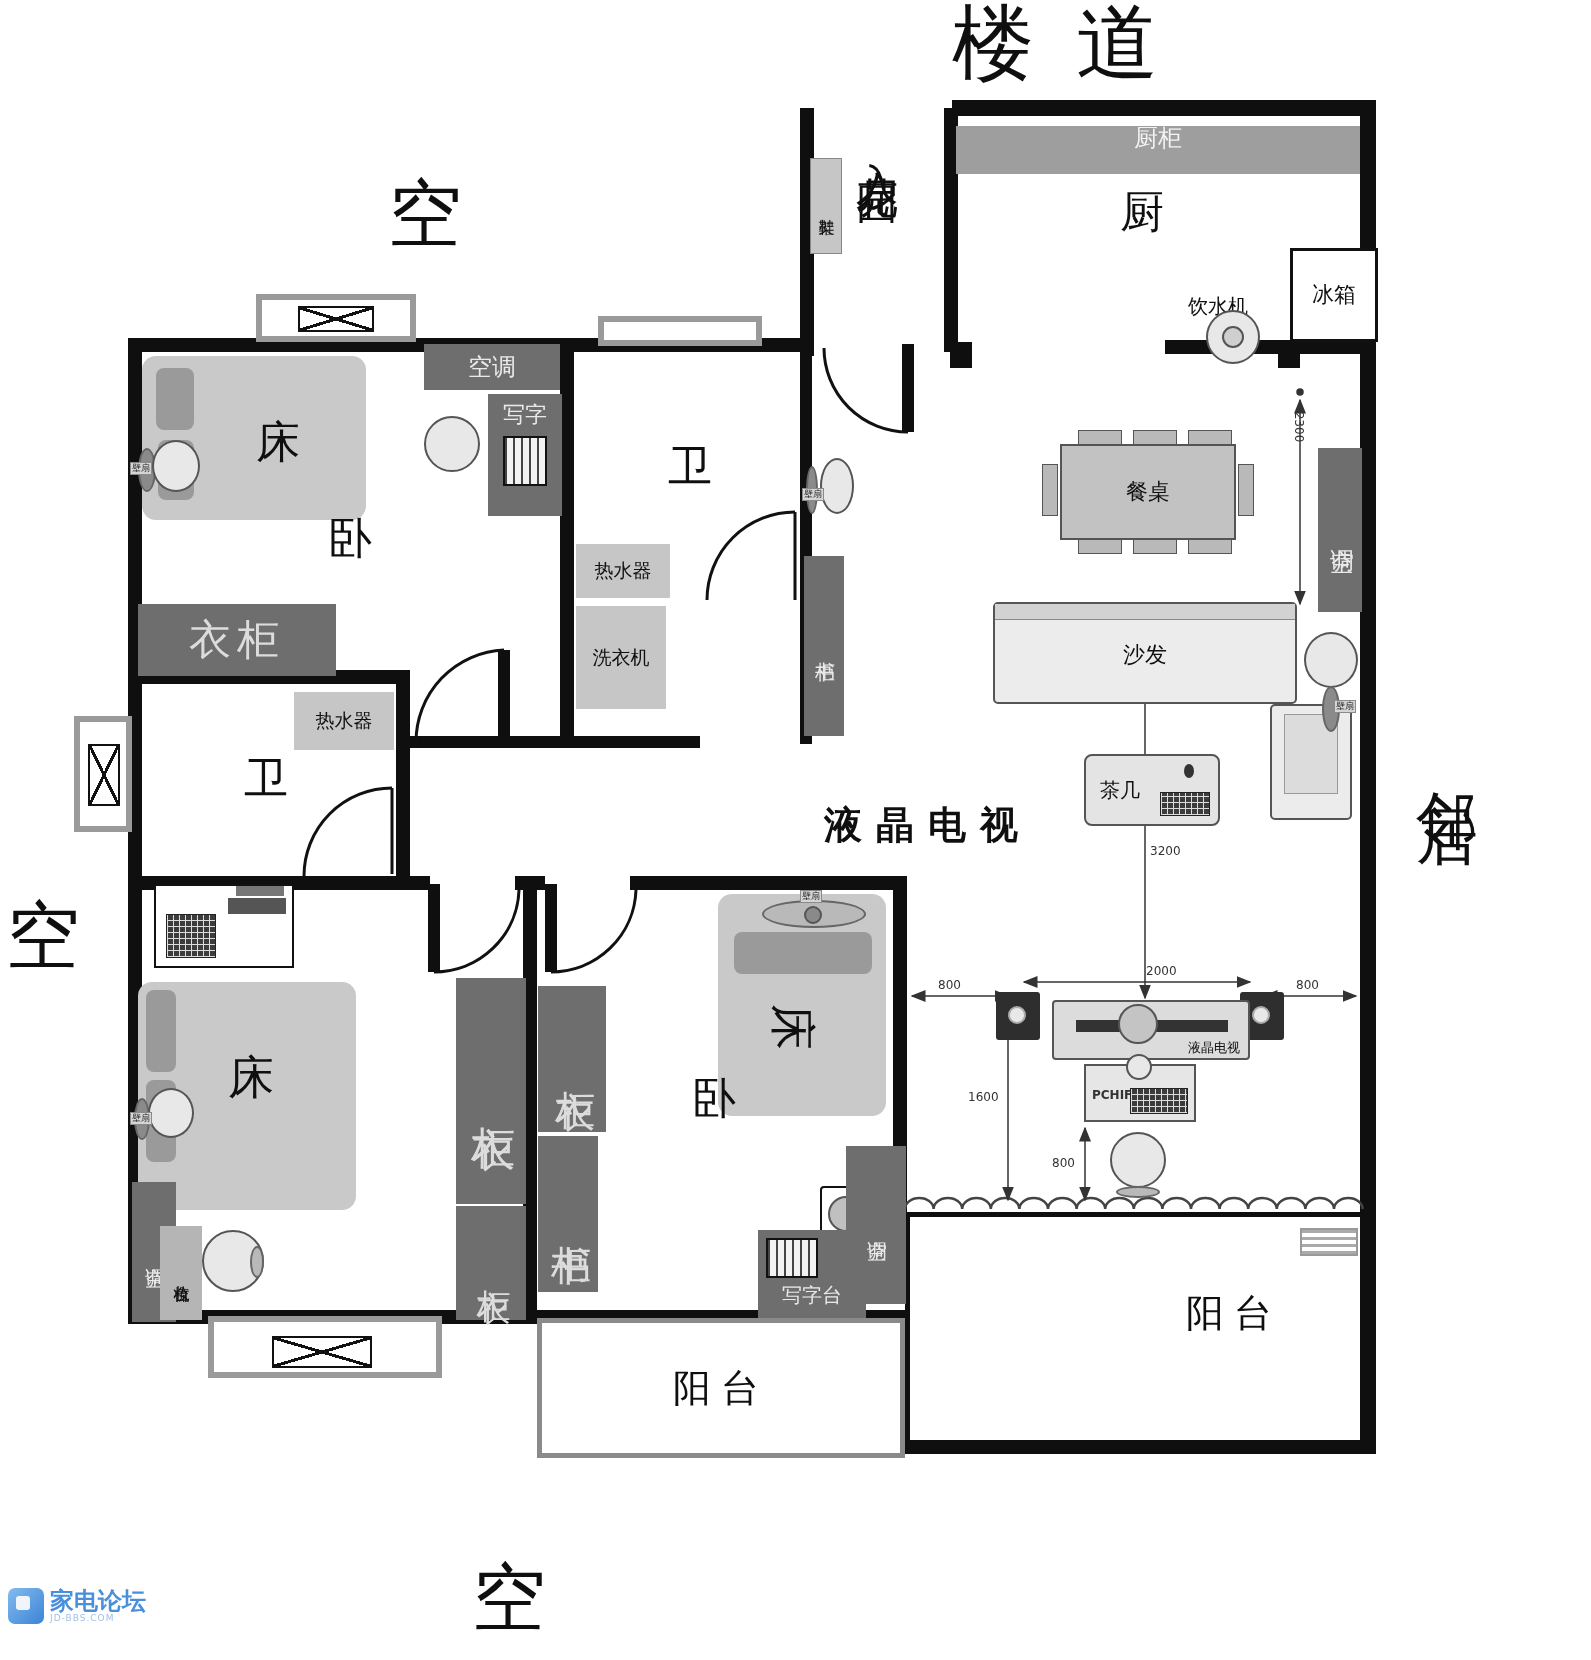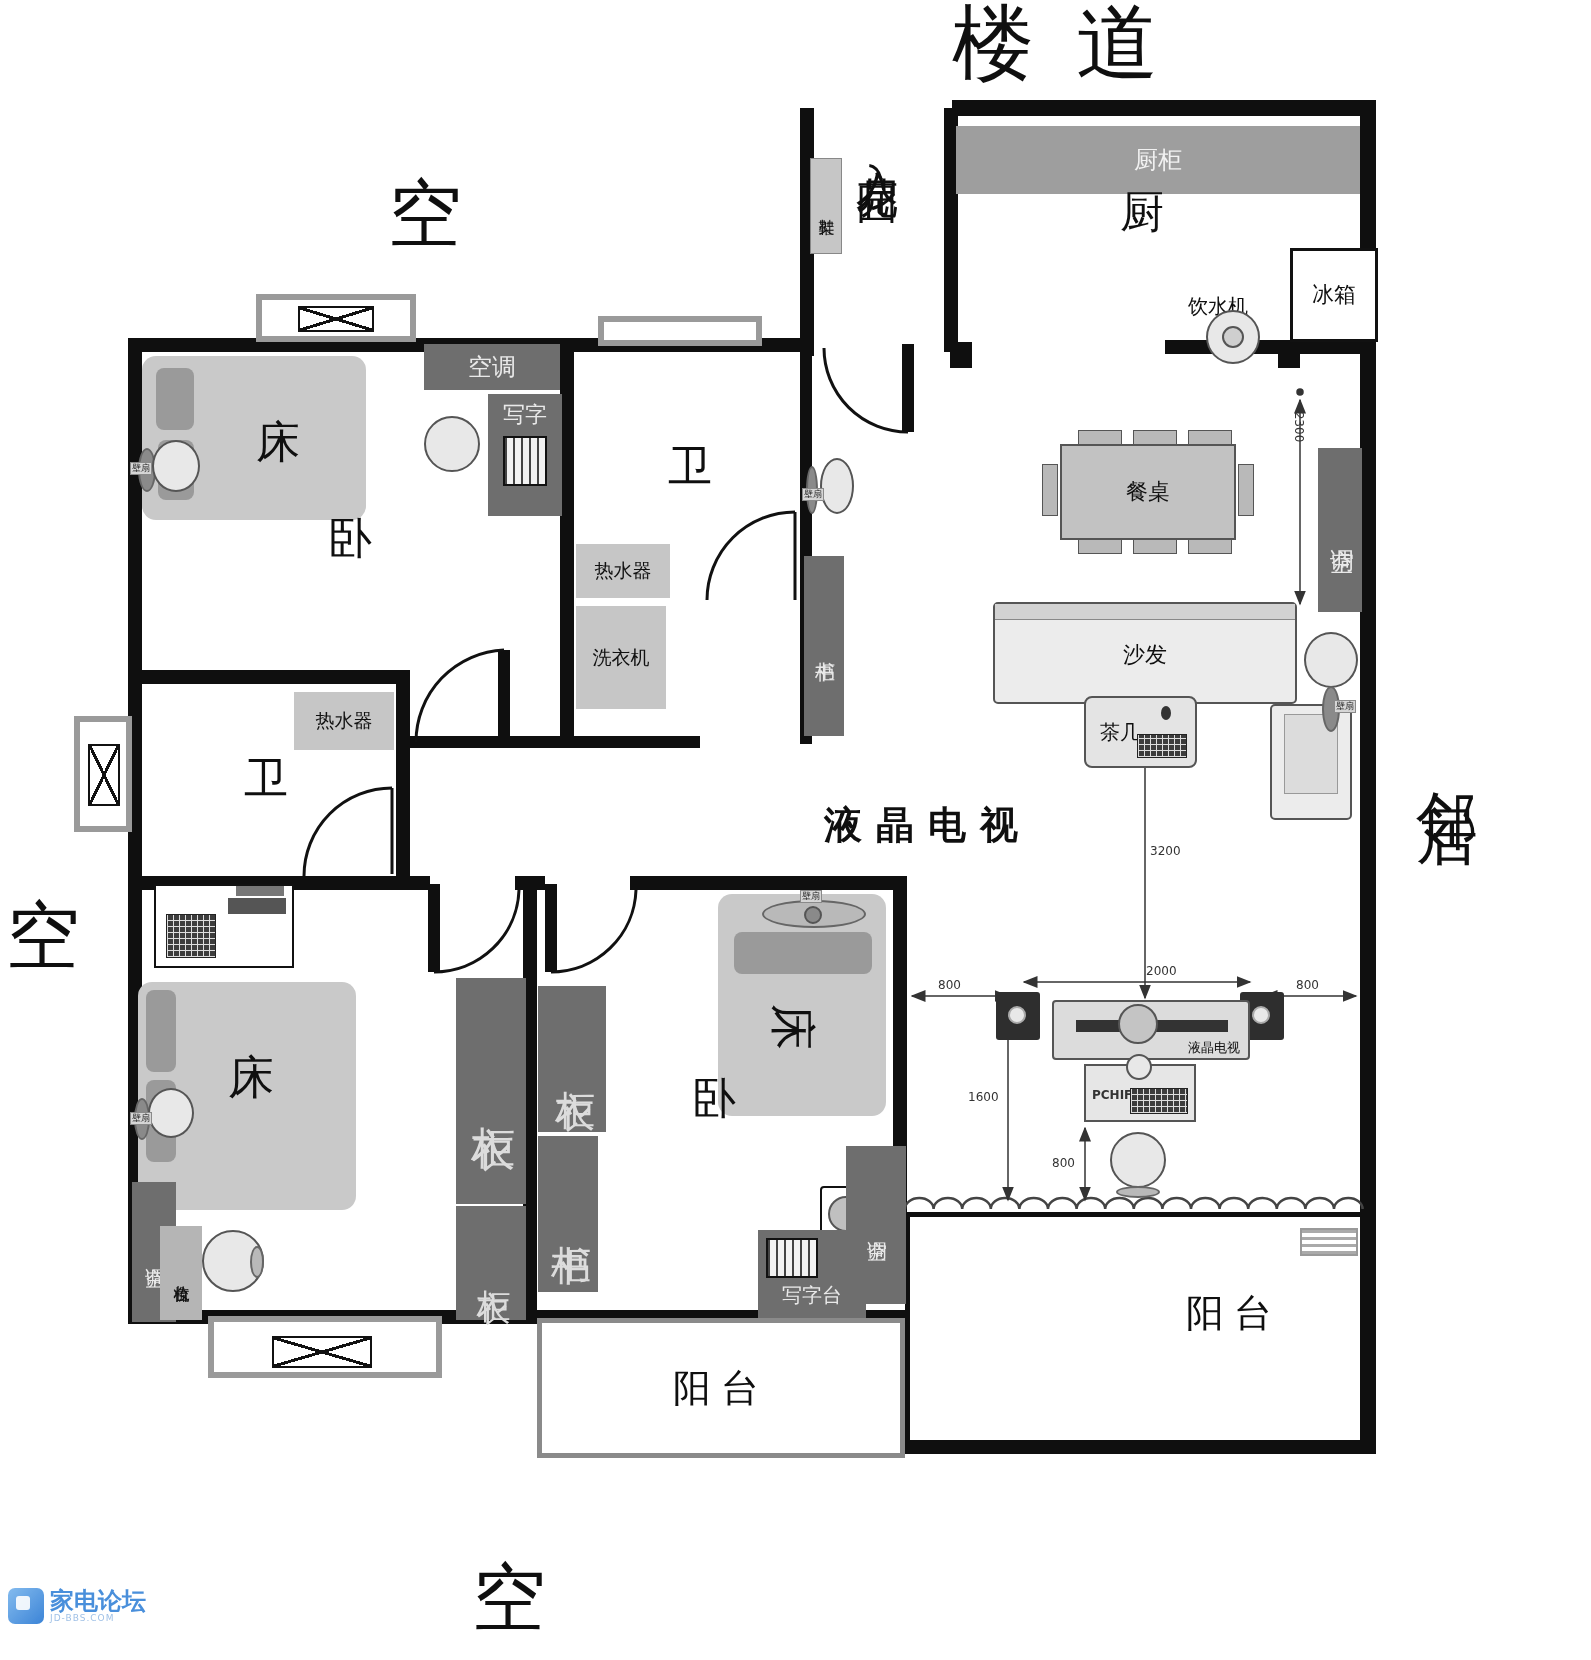--- a/index.html
+++ b/index.html
@@ -112,21 +112,21 @@
   <div class="winframe" style="left:74px; top:716px; width:58px; height:116px;"></div>
   <div class="xbox" style="left:88px; top:744px; width:32px; height:62px;"></div>
   <div class="winframe" style="left:208px; top:1316px; width:234px; height:62px;"></div>
   <div class="xbox" style="left:272px; top:1336px; width:100px; height:32px;"></div>
 
   <div class="lbl vtext" style="left:856px; top:128px; font-size:42px; letter-spacing:8px;">入户花园</div>
   <div class="lightbox" style="left:810px; top:158px; width:32px; height:96px; border:1px solid #888;">
     <span class="vtext" style="font-size:16px;">鞋架</span>
   </div>
 
-  <div class="abs" style="left:956px; top:126px; width:404px; height:68px; background:#9e9e9e; display:flex; align-items:center; justify-content:center;">
+  <div class="abs" style="left:956px; top:126px; width:404px; height:48px; background:#9e9e9e; display:flex; align-items:flex-start; justify-content:center;">
     <span class="lbl" style="position:static; color:#f2f2f2; font-size:24px;">厨柜</span>
   </div>
   <div class="lbl" style="left:1120px; top:190px; font-size:44px;">厨</div>
   <div class="whitebox" style="left:1274px; top:248px; width:88px; height:94px; border-width:3px; display:flex; align-items:center; justify-content:center;">
     <span class="lbl" style="position:static; font-size:22px;">冰箱</span>
   </div>
   <div class="lbl" style="left:1188px; top:296px; font-size:20px;">饮水机</div>
   <div class="circ" style="left:1206px; top:310px; width:54px; height:54px;"></div>
   <div class="circ" style="left:1222px; top:326px; width:22px; height:22px; background:#cfcfcf;"></div>
 
@@ -139,20 +139,23 @@
   <div class="circ" style="left:152px; top:440px; width:48px; height:52px;"></div>
   <div class="dark" style="left:424px; top:344px; width:136px; height:46px;">
     <span style="font-size:24px;">空调</span>
   </div>
   <div class="dark" style="left:488px; top:394px; width:74px; height:122px; flex-direction:column; justify-content:flex-start; gap:6px; padding-top:6px;">
     <span style="font-size:22px;">写字</span>
     <div class="kbd" style="width:44px; height:50px;"></div>
   </div>
   <div class="circ" style="left:424px; top:416px; width:56px; height:56px;"></div>
   <div class="lbl" style="left:328px; top:516px; font-size:44px;">卧</div>
+  <div class="dark" style="left:138px; top:604px; width:198px; height:72px;">
+    <span style="font-size:42px; color:#dcdcdc; letter-spacing:6px;">衣柜</span>
+  </div>
 
   <div class="lbl" style="left:668px; top:444px; font-size:44px;">卫</div>
   <div class="lightbox" style="left:576px; top:544px; width:94px; height:54px;">
     <span style="font-size:19px;">热水器</span>
   </div>
   <div class="lightbox" style="left:576px; top:606px; width:90px; height:103px;">
     <span style="font-size:19px;">洗衣机</span>
   </div>
 
   <div class="dark" style="left:804px; top:556px; width:40px; height:180px;">
@@ -187,21 +190,21 @@
     <div style="display:flex; align-items:center; justify-content:center; height:70px;">
       <span class="lbl" style="position:static; font-size:22px;">沙发</span>
     </div>
   </div>
   <div class="abs" style="left:1270px; top:704px; width:82px; height:116px; background:#ececec; border:2px solid #555; border-radius:5px;">
     <div style="margin:8px auto 0; width:54px; height:80px; background:#dcdcdc; border:1px solid #999;"></div>
   </div>
   <div class="tag" style="left:1334px; top:700px;">壁扇</div>
   <div class="circ" style="left:1304px; top:632px; width:54px; height:56px;"></div>
   <div class="ell" style="left:1322px; top:686px; width:18px; height:46px; background:#8a8a8a;"></div>
-  <div class="abs" style="left:1084px; top:696px; width:113px; height:72px; background:#e4e4e4; border:2px solid #555; border-radius:8px;">
+  <div class="abs" style="left:1084px; top:754px; width:136px; height:72px; background:#e4e4e4; border:2px solid #555; border-radius:8px;">
     <span class="lbl" style="left:14px; top:24px; font-size:20px;">茶几</span>
     <div class="kbd-dark" style="position:absolute; right:8px; bottom:8px; width:50px; height:24px;"></div>
     <div style="position:absolute; right:24px; top:8px; width:10px; height:14px; background:#333; border-radius:50%;"></div>
   </div>
 
   <div class="lbl" style="left:824px; top:806px; font-size:38px; font-weight:900; letter-spacing:14px;">液晶电视</div>
 
   <div class="abs" style="left:996px; top:992px; width:44px; height:48px; background:#2e2e2e; border-radius:3px;">
     <div class="circ" style="left:12px; top:14px; width:18px; height:18px; border-color:#aaa;"></div>
   </div>

